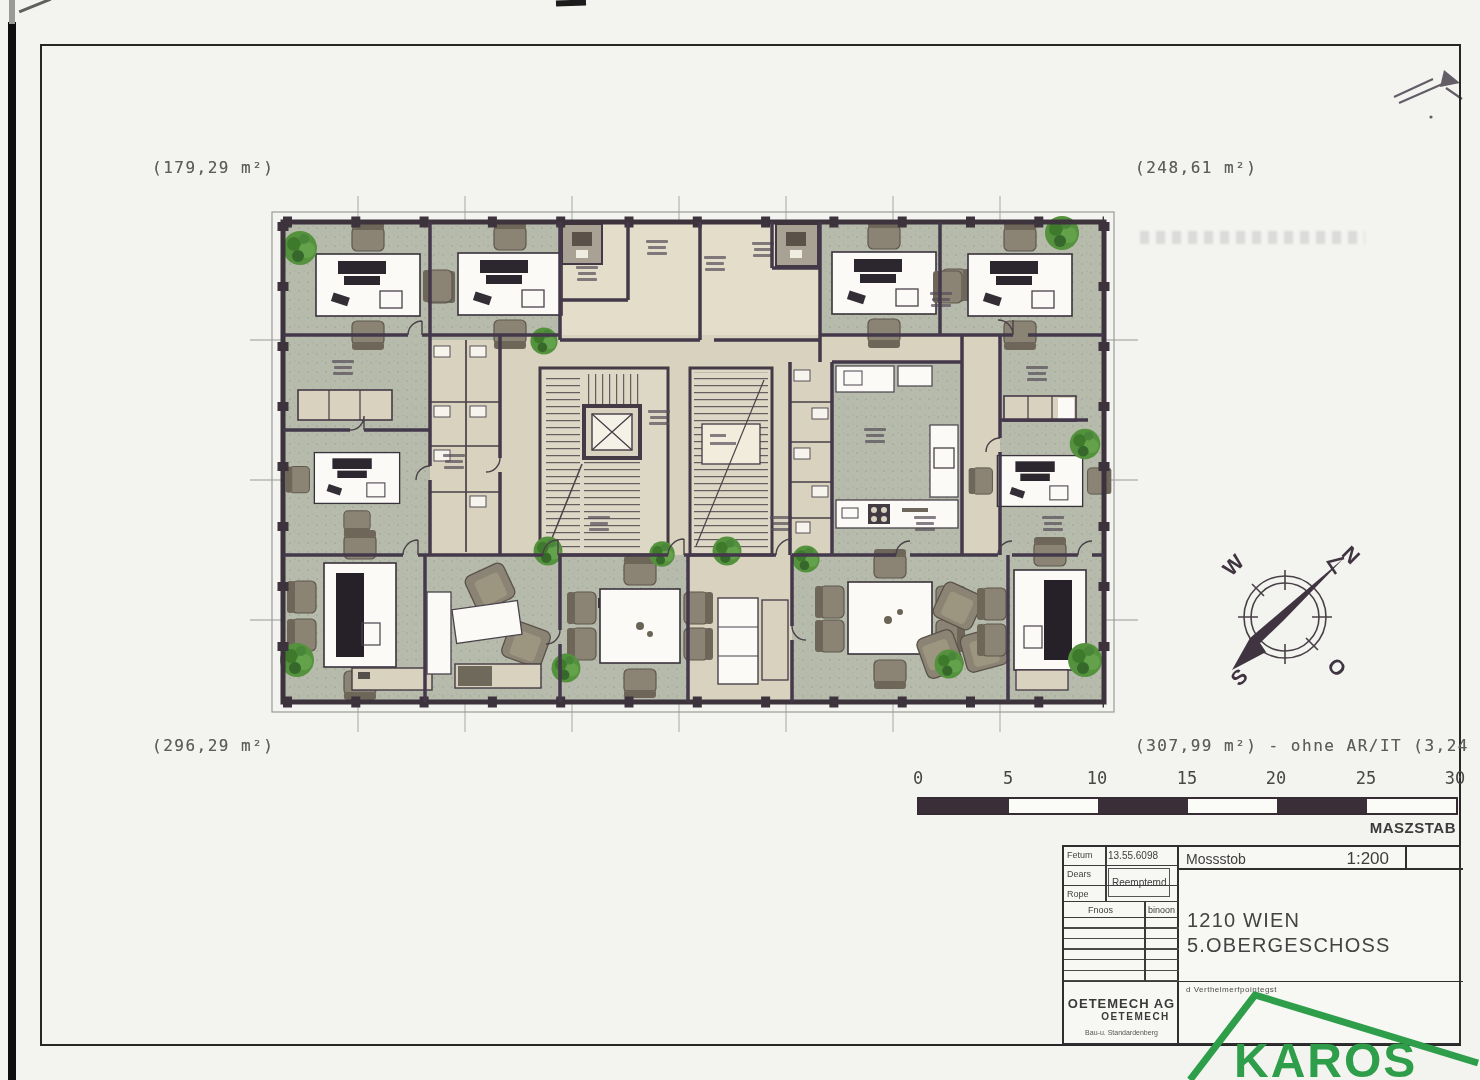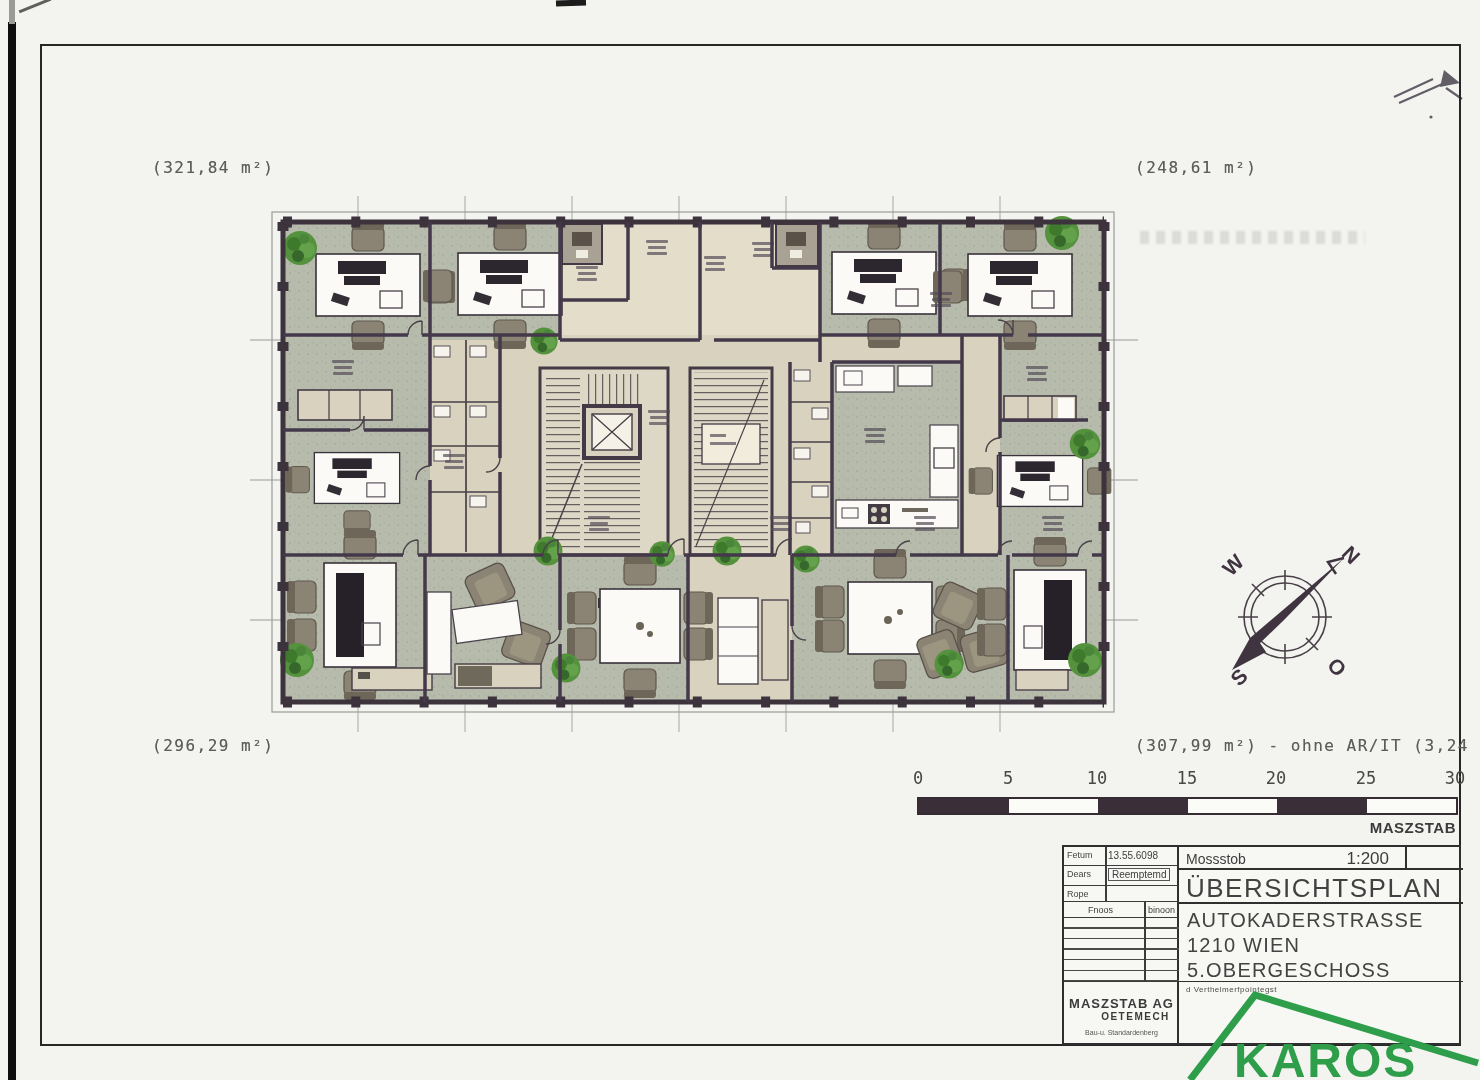--- a/index.html
+++ b/index.html
@@ -43,21 +43,21 @@
   .titleblock{left:1062px;top:845px;width:399px;height:200px;border:2px solid #2f2f2f;
               box-sizing:border-box;background:rgba(250,250,247,.6);font-family:"Liberation Sans",sans-serif;}
   .tb{position:absolute;box-sizing:border-box;color:#3c3c3c;}
   .tb-leftcol{left:0;top:0;width:115px;height:100%;border-right:2px solid #2f2f2f;}
   .tb-r1{left:0;top:0;width:115px;height:19px;border-bottom:1.5px solid #3b3b3b;}
   .tb-r2{left:0;top:19px;width:115px;height:20px;border-bottom:1.5px solid #3b3b3b;}
   .tb-r3{left:0;top:39px;width:115px;height:16px;border-bottom:1.5px solid #3b3b3b;}
   .tb-mlabel{position:absolute;left:3px;top:3px;font-size:9px;color:#444;}
   .tb-mvalue{position:absolute;left:44px;top:3px;font-size:10px;color:#3d3d3d;}
   .tb-mvline{position:absolute;left:41px;top:0;width:1.5px;height:100%;background:#3b3b3b;}
-  .tb-r2 .tb-mvalue{border:1px solid #555;padding:0 3px;top:2px;}
+  .tb-r2 .tb-mvalue{border:1px solid #555;padding:8px 3px;top:2px;}
   .tb-revhead{left:0;top:55px;width:115px;height:16px;border-bottom:1.5px solid #3b3b3b;font-size:9px;}
   .tb-revhead .l{position:absolute;left:24px;top:3px;}
   .tb-revhead .r{position:absolute;left:84px;top:3px;}
   .tb-revrows{left:0;top:71px;width:115px;height:64px;border-bottom:1.5px solid #3b3b3b;
       background:repeating-linear-gradient(180deg,transparent 0 9.2px,#4a4a4a 9.2px 10.6px);}
   .tb-revvline{left:80px;top:55px;width:1.5px;height:80px;background:#3b3b3b;}
   .tb-company{left:0;top:135px;width:115px;height:65px;text-align:center;}
   .tb-co1{margin-top:14px;font-size:13px;font-weight:bold;letter-spacing:1px;color:#3a3a3a;}
   .tb-co2{font-size:10px;font-weight:bold;letter-spacing:1.5px;color:#3a3a3a;margin-left:28px;}
   .tb-co3{margin-top:7px;font-size:7px;color:#555;filter:blur(.45px);}
@@ -428,21 +428,21 @@
   </svg>
 
   <div class="abs scan-strip"></div>
   <div class="abs scan-strip-top"></div>
   <div class="abs scan-dash-top"></div>
   <div class="abs scan-diag"></div>
   <div class="abs ghost"></div>
 
   <div class="abs page-frame"></div>
 
-  <div class="abs area-label al-tl">(321,84 m²)</div>
+  <div class="abs area-label al-tl">(179,29 m²)</div>
   <div class="abs area-label al-tr">(248,61 m²)</div>
   <div class="abs area-label al-bl">(296,29 m²)</div>
   <div class="abs area-label al-br">(307,99 m²) - ohne AR/IT (3,24 m</div>
 
   <div class="abs scalebar">
     <span class="tick" style="left:-14px">0</span>
     <span class="tick" style="left:76px">5</span>
     <span class="tick" style="left:165px">10</span>
     <span class="tick" style="left:255px">15</span>
     <span class="tick" style="left:344px">20</span>
@@ -477,33 +477,31 @@
       <span class="tb-mvline"></span>
       <span class="tb-mvalue"></span>
     </div>
     <div class="tb tb-revhead">
       <span class="l">Fnoos</span>
       <span class="r">binoon</span>
     </div>
     <div class="tb tb-revrows"></div>
     <div class="tb tb-revvline"></div>
     <div class="tb tb-company">
-      <div class="tb-co1">MASZSTAB AG</div>
+      <div class="tb-co1">OETEMECH AG</div>
       <div class="tb-co2">OETEMECH</div>
       <div class="tb-co3">Bau-u. Standardenberg</div>
     </div>
 
     <div class="tb tb-scalerow">
       <span class="lab">Mossstob</span>
       <span class="val">1:200</span>
     </div>
     <div class="tb tb-scalerow-rest"></div>
-    <div class="tb tb-title">ÜBERSICHTSPLAN</div>
     <div class="tb tb-address">
-      <div>AUTOKADERSTRASSE</div>
       <div>1210 WIEN</div>
       <div>5.OBERGESCHOSS</div>
     </div>
     <div class="tb tb-note">d Verthelmerfpointegst</div>
   </div>
 
   <svg class="abs logo" viewBox="0 0 320 95" width="320" height="95">
     <polyline points="30,95 95,10 318,78" fill="none" stroke="var(--logoGreen)" stroke-width="7"></polyline>
     <text x="74" y="92" fill="var(--logoGreen)">KAROS</text>
   </svg>

